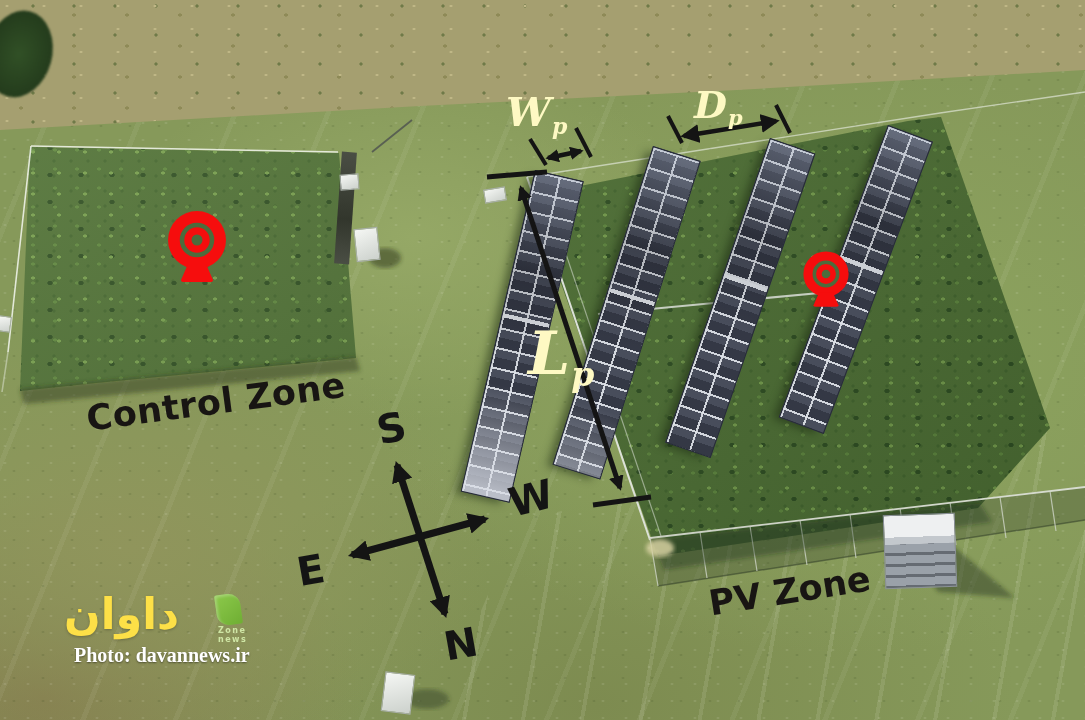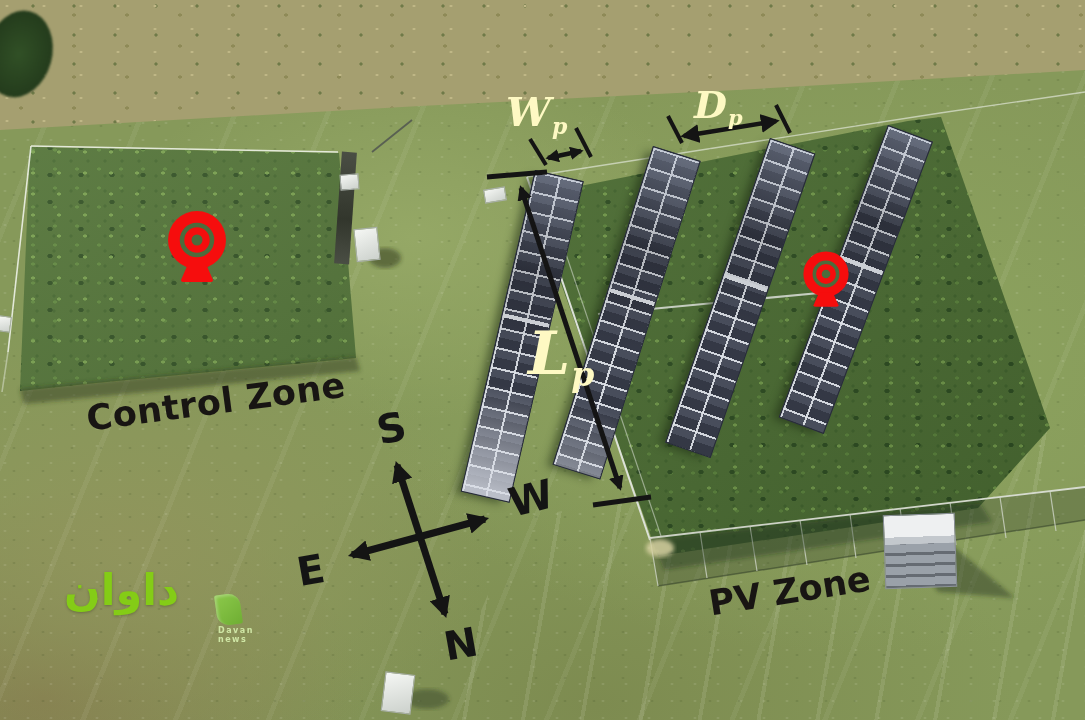--- a/index.html
+++ b/index.html
@@ -102,21 +102,21 @@
   .cmp-w{left:509px;top:475px;transform:rotate(-14deg);}
   .cmp-e{left:297px;top:547px;transform:rotate(-10deg);}
   .cmp-n{left:444px;top:621px;transform:rotate(-10deg);}
   .dim{font-family:"DejaVu Serif",serif;font-style:italic;font-weight:bold;color:#fef9c3;white-space:nowrap;}
   .dim .msub{font-size:.55em;vertical-align:-.35em;margin-left:1px;}
   .dim-wp{left:506px;top:88px;font-size:40px;}
   .dim-dp{left:694px;top:82px;font-size:38px;}
   .dim-lp{left:528px;top:318px;font-size:60px;}
 
   
-  .logo-fa{left:64px;top:567px;font-size:43px;font-weight:bold;color:#84cc16;direction:rtl;
+  .logo-fa{left:64px;top:591px;font-size:43px;font-weight:bold;color:#fde047;direction:rtl;
     text-shadow:0 1px 3px rgba(0,0,0,.25);line-height:1.1;}
   .logo-leaf{left:216px;top:594px;width:25px;height:31px;transform:rotate(-8deg);
     background:linear-gradient(145deg,#8cc94b,#6fae33);border-radius:2px 12px 2px 12px;
     box-shadow:inset 2px 2px 3px rgba(255,255,255,.25);}
   .logo-caption{left:218px;top:626px;font-size:8px;font-weight:bold;color:#cfe6a5;
     letter-spacing:1.5px;line-height:9px;}
   .credit{left:74px;top:644px;font-family:"Liberation Serif",serif;font-weight:bold;
     font-size:20px;color:#ffffff;text-shadow:0 1px 2px rgba(0,0,0,.45);}
 </style>
 </head>
@@ -240,17 +240,18 @@
   <div class="abs dim dim-dp">
     <span>D</span><span class="msub">p</span>
   </div>
   <div class="abs dim dim-lp">
     <span>L</span><span class="msub">p</span>
   </div>
 
   <div class="abs logo-fa">داوان</div>
   <div class="abs logo-leaf"></div>
   <div class="abs logo-caption">
-    <div>Davan</div>
+    <div>Zone</div>
     <div>news</div>
   </div>
+  <div class="abs credit">Photo: davannews.ir</div>
 
 </div>
 
 </body></html>

